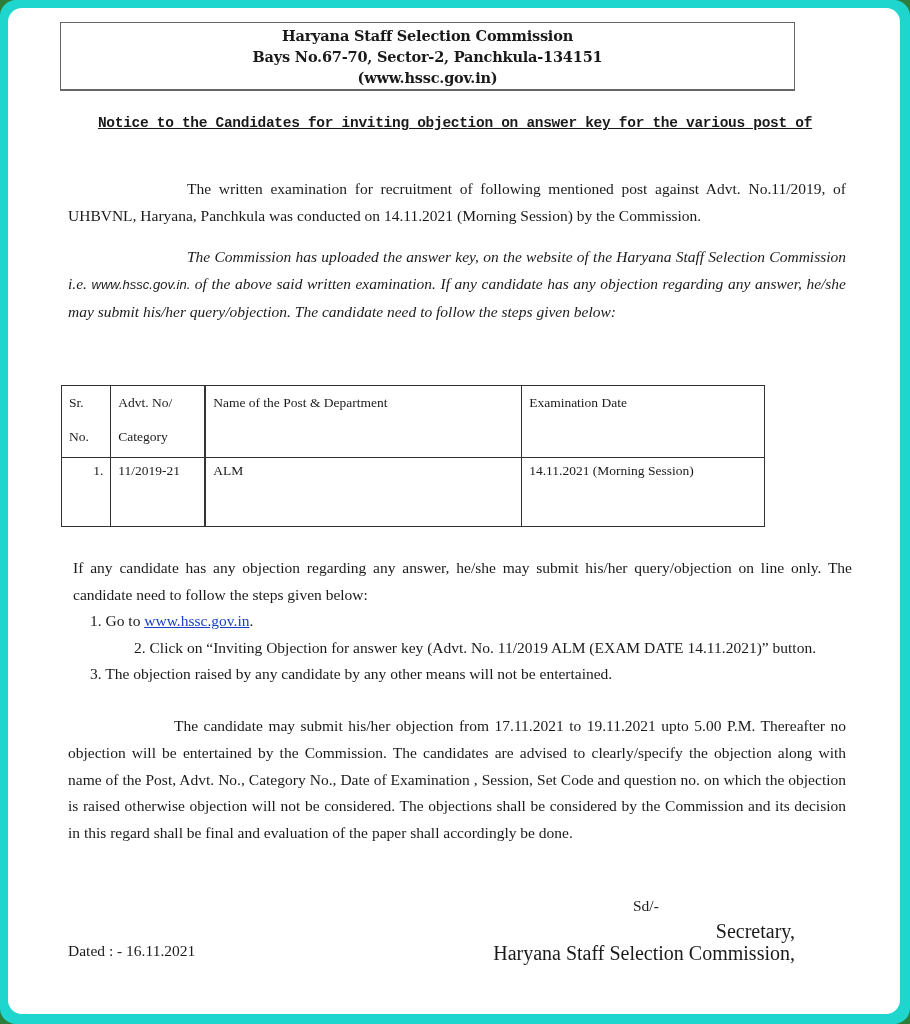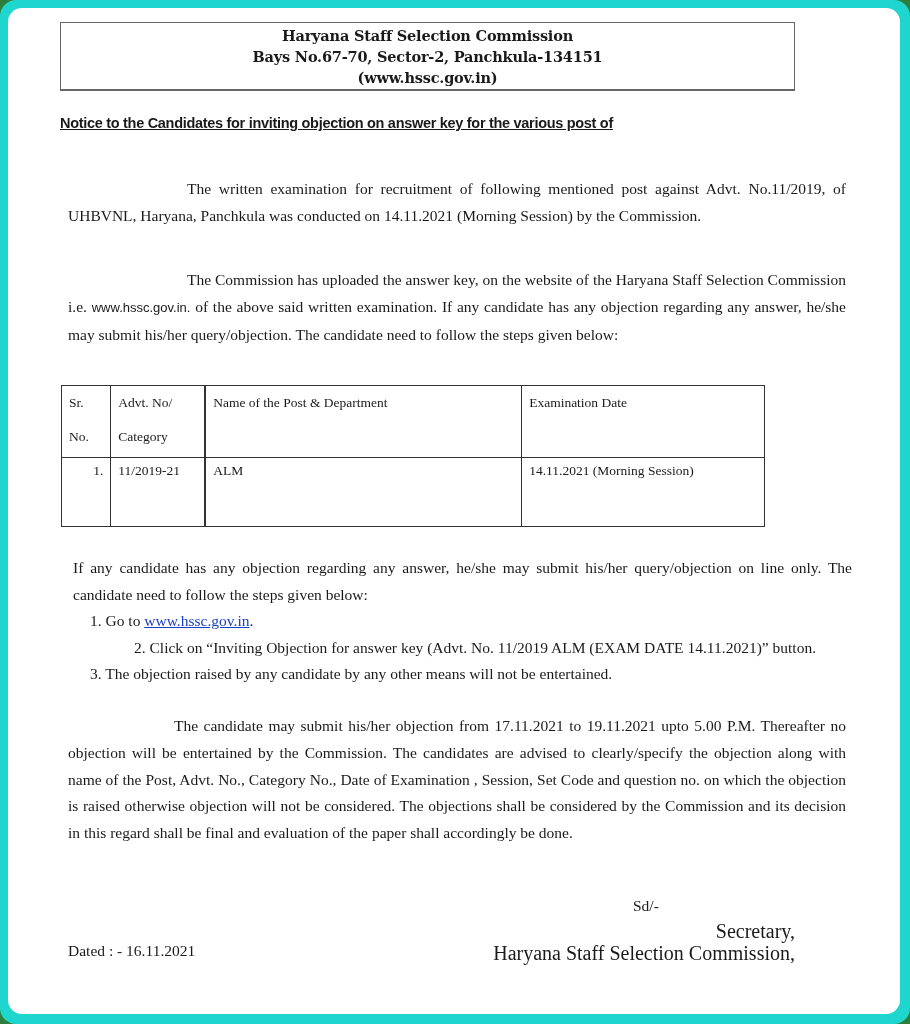--- a/index.html
+++ b/index.html
@@ -34,21 +34,22 @@
       font-weight: bold;
       font-size: 14.5px;
       line-height: 21px;
       padding-top: 2px;
       letter-spacing: -0.2px;
     }
     .title {
       position: absolute;
       left: 60px; top: 113px;
       width: 790px;
-      font-family: Liberation Sans, sans-serif;
+      text-align: center;
+      font-family: Liberation Mono, monospace;
       font-weight: bold;
       font-size: 14.5px;
       line-height: 20px;
       text-decoration: underline;
       letter-spacing: -0.3px;
     }
     .para {
       position: absolute;
       left: 68px;
       width: 778px;
@@ -127,21 +128,21 @@
 </div>
 
 <div class="title">
   <div>Notice to the Candidates  for inviting objection on answer key for the various post of</div>
 </div>
 
 <div class="para" style="top:176px;">
   <span class="indent"></span><span>The written examination for recruitment of following mentioned post against Advt. No.11/2019, of UHBVNL, Haryana, Panchkula was conducted on 14.11.2021 (Morning Session) by the Commission.</span>
 </div>
 
-<div class="para" style="top:267px;">
+<div class="para" style="top:244px;font-style:italic;">
   <span class="indent"></span><span>The Commission has uploaded the answer key, on the website of the Haryana Staff Selection Commission i.e. </span><span class="url-inline">www.hssc.gov.in.</span><span> of the above said written examination. If any candidate has any objection regarding any answer, he/she may submit his/her query/objection. The candidate need to follow the  steps given below:</span>
 </div>
 
 <table class="posts">
   <tbody>
       <tr class="head">
     <td class="c1">
       <div>Sr.</div>
       <div>No.</div>
     </td>

